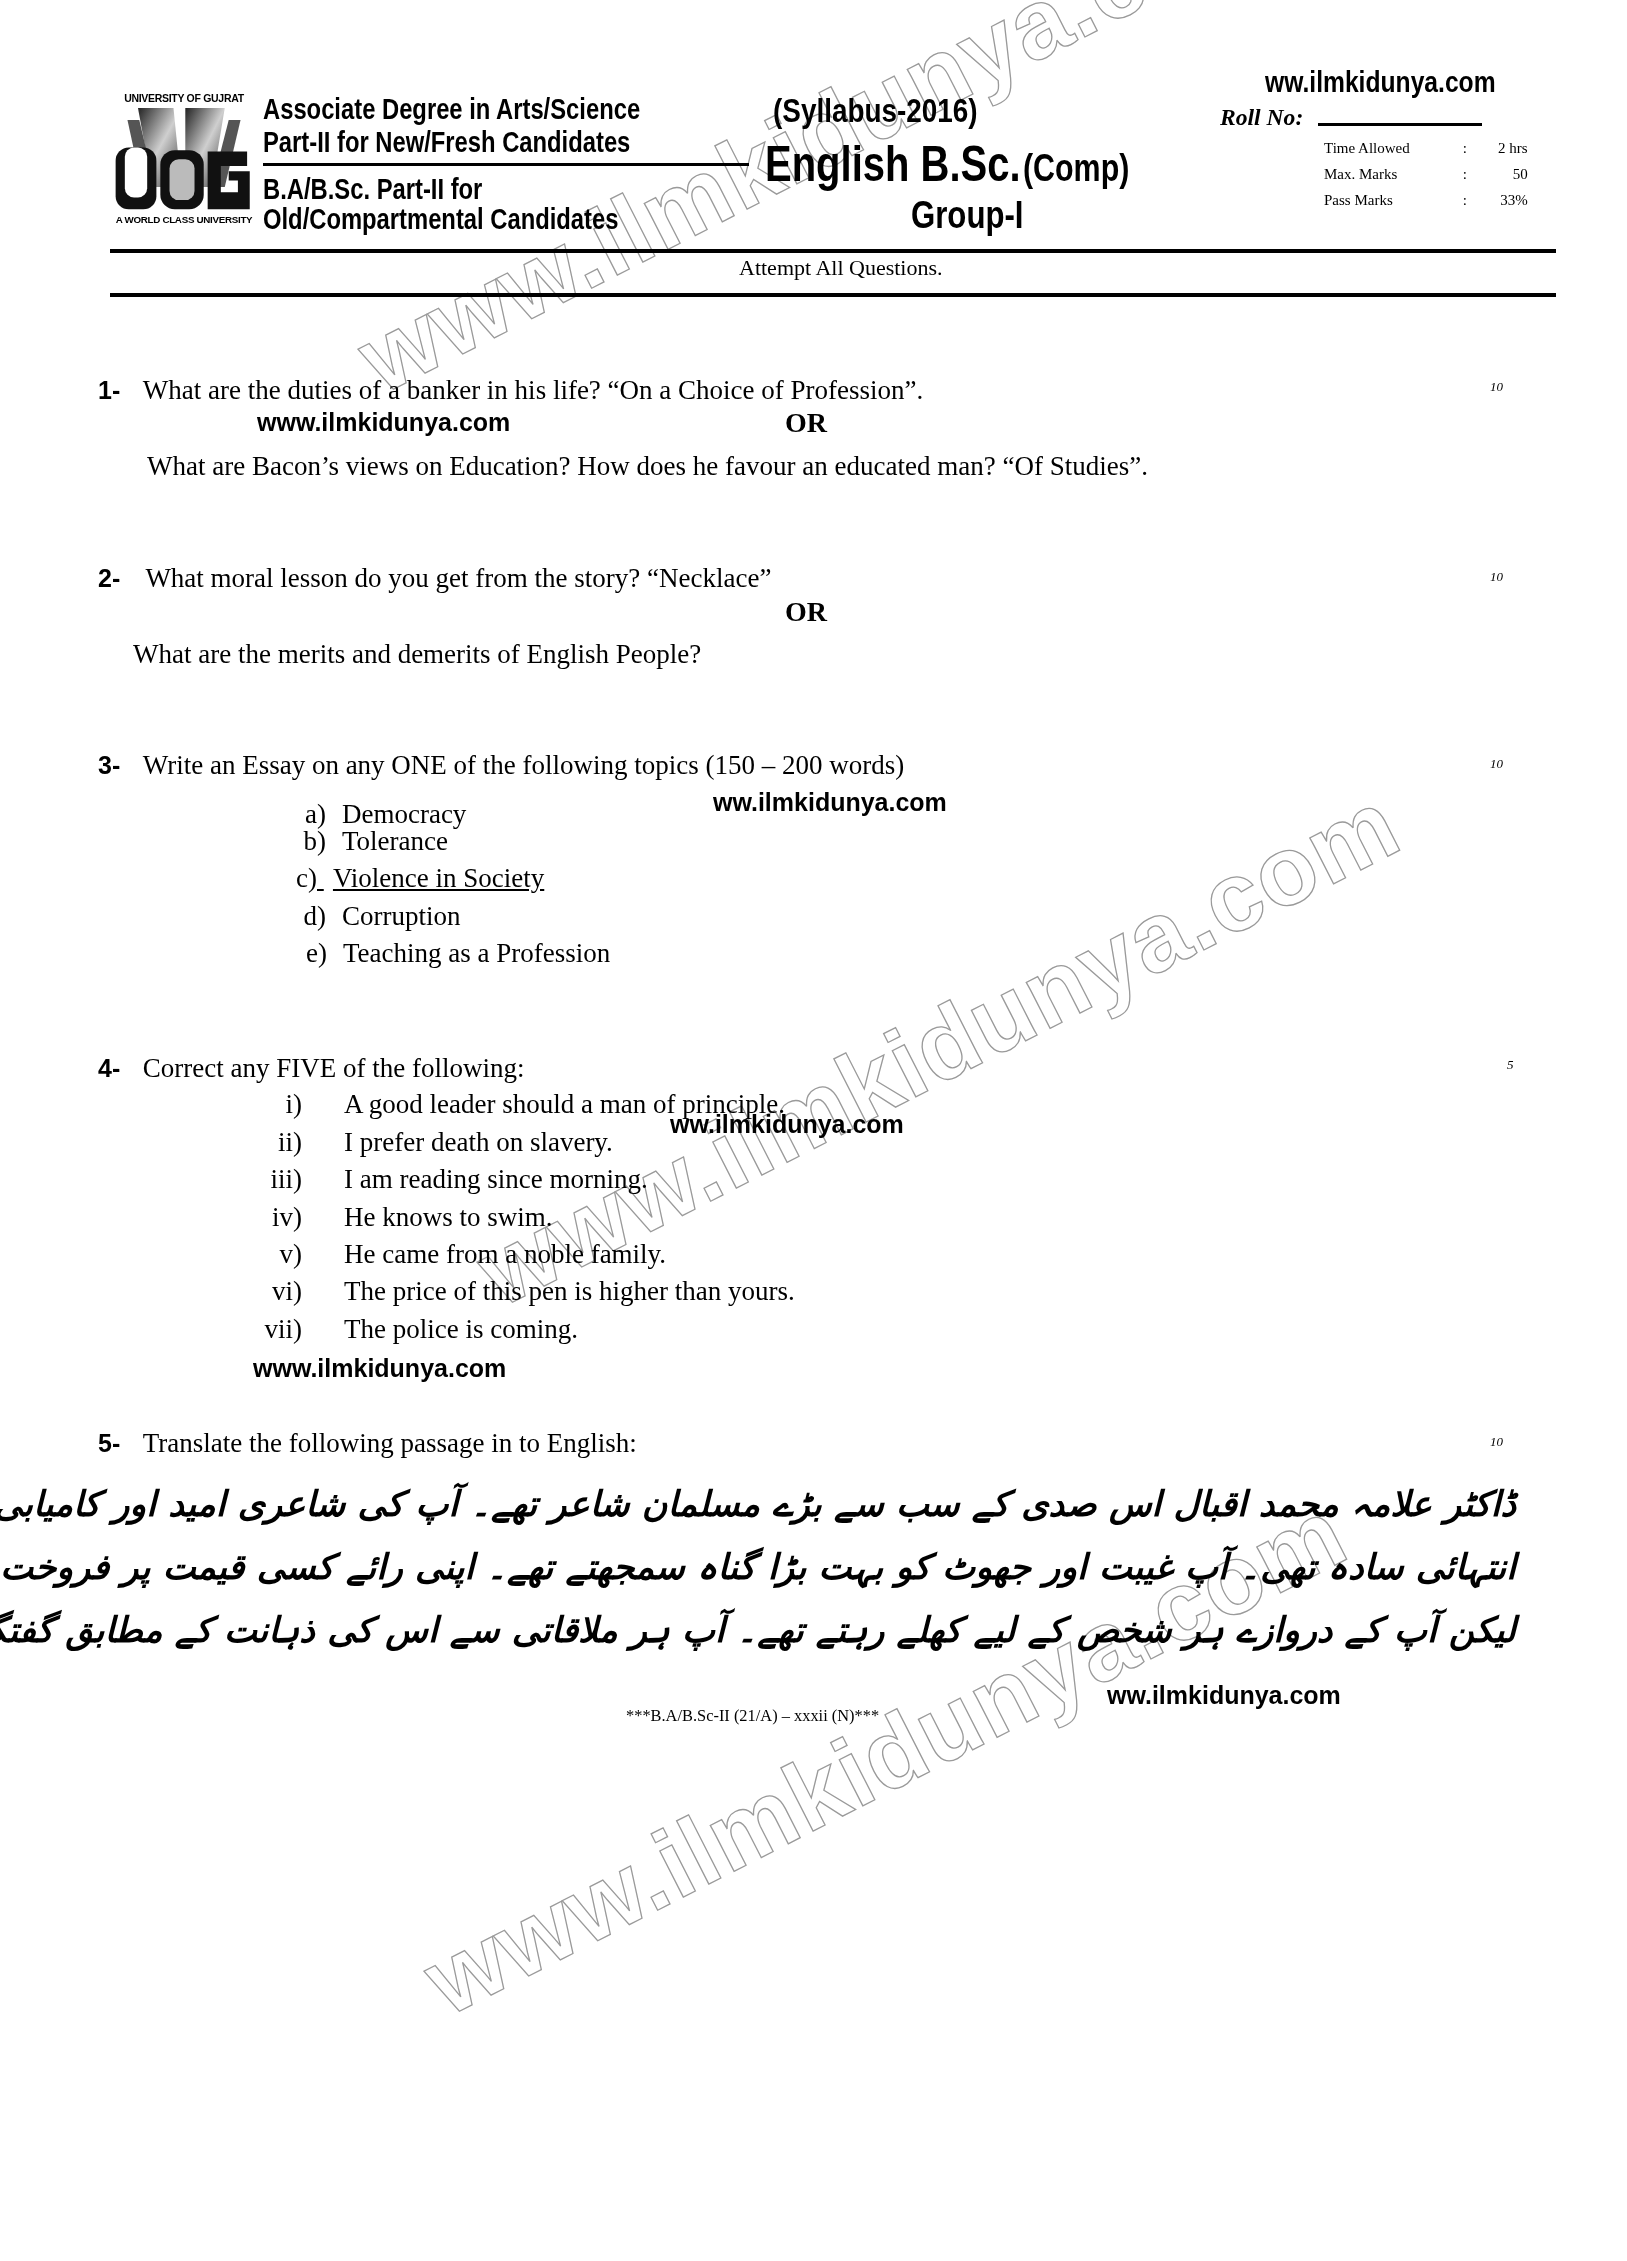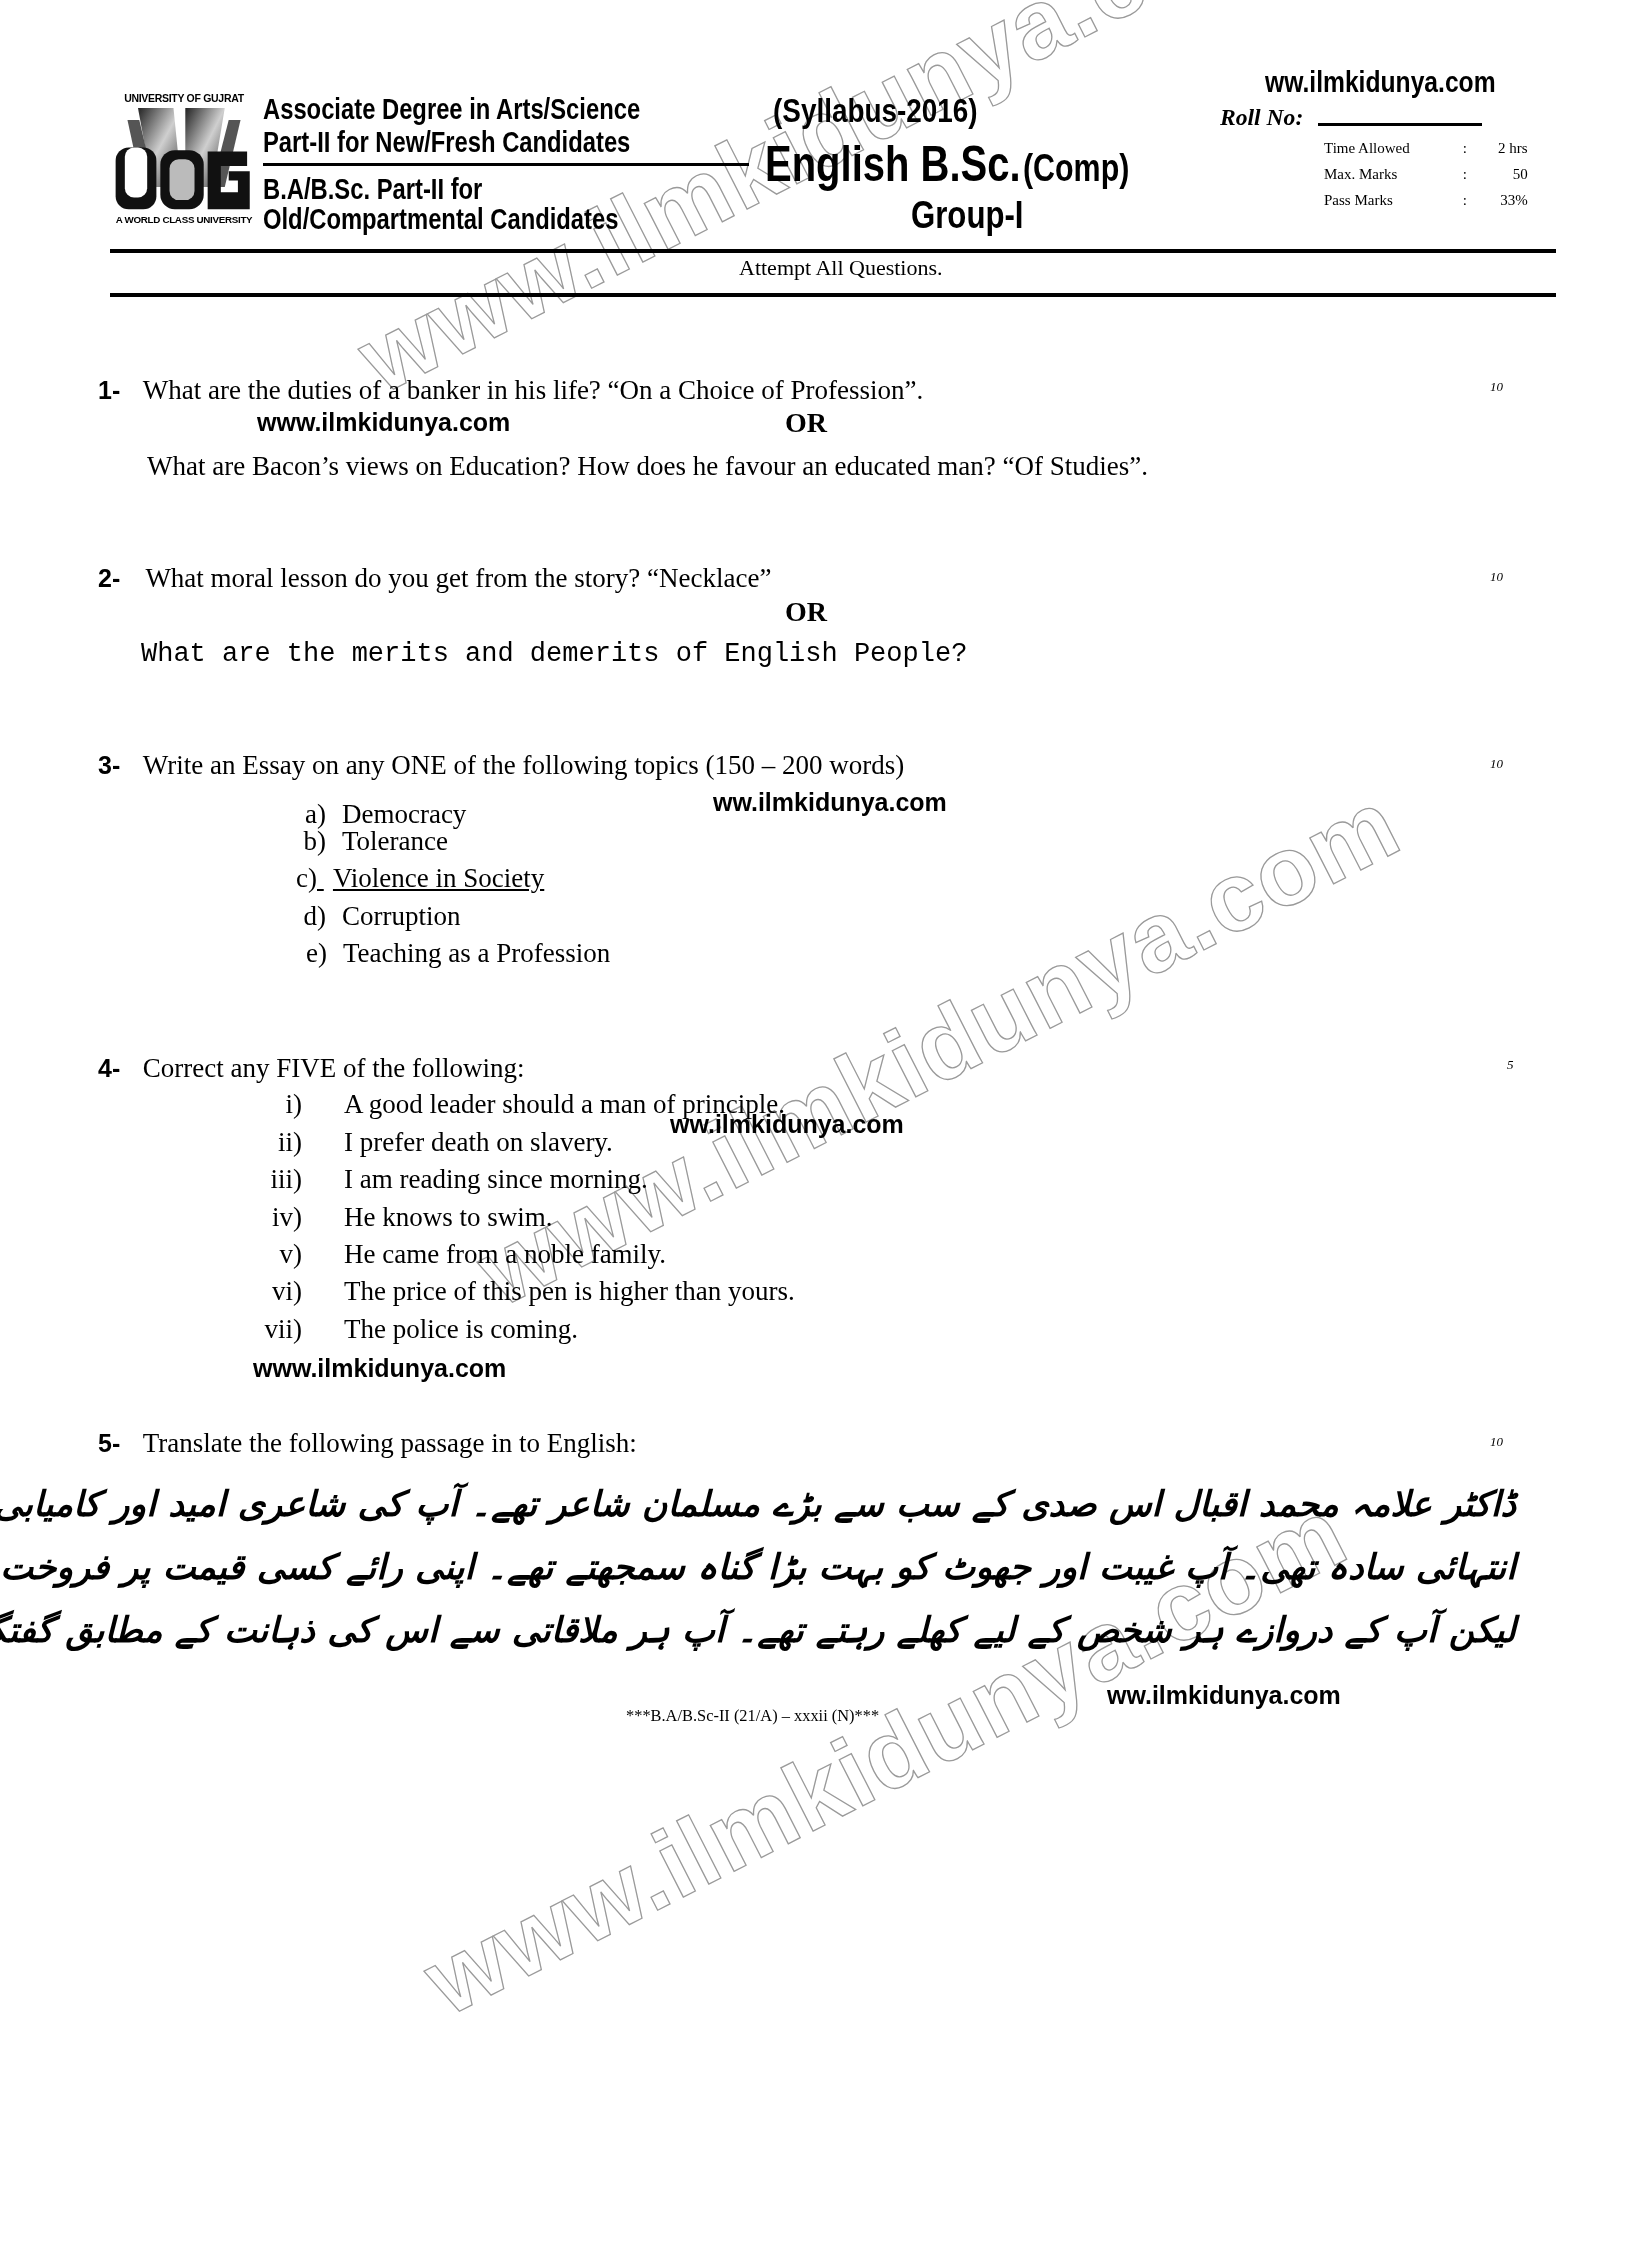--- a/index.html
+++ b/index.html
@@ -113,21 +113,21 @@
 <div class="abs site" style="left:257px; top:408px;">www.ilmkidunya.com</div>
 <div class="abs serif or" style="left:785px; top:407px;">OR</div>
 <div class="abs q serif" style="left:147px; top:449px;">What are Bacon’s views on Education? How does he favour an educated man? “Of Studies”.</div>
 
 <div class="abs q serif" style="left:98px; top:561px;">
   <span class="qnum">2-</span>
   <span style="margin-left:18.4px;">What moral lesson do you get from the story? “Necklace”</span>
 </div>
 <div class="abs serif mark" style="left:1490px; top:569px;">10</div>
 <div class="abs serif or" style="left:785px; top:596px;">OR</div>
-<div class="abs q serif" style="left:141px; top:637px;font-family:Liberation Mono, monospace;">What are the merits and demerits of English People?</div>
+<div class="abs q serif" style="left:133px; top:637px;">What are the merits and demerits of English People?</div>
 
 <div class="abs q serif" style="left:98px; top:748px;">
   <span class="qnum">3-</span>
   <span style="margin-left:15.8px;">Write an Essay on any ONE of the following topics (150 – 200 words)</span>
 </div>
 <div class="abs serif mark" style="left:1490px; top:756px;">10</div>
 <div class="abs q serif" style="left:293px; top:787px;margin-top:10px;"><span class="sub-label" style="width:33px;">a)</span> <span style="margin-left:9.2px;">Democracy</span></div>
 <div class="abs site" style="left:713px; top:788px;">ww.ilmkidunya.com</div>
 <div class="abs q serif" style="left:293px; top:824px;"><span class="sub-label" style="width:33px;">b)</span> <span style="margin-left:9.2px;">Tolerance</span></div>
 <div class="abs q serif" style="left:284px; top:861px;text-decoration:underline;"><span class="sub-label" style="width:33px;">c)</span> <span style="margin-left:9.2px;">Violence in Society</span></div>

